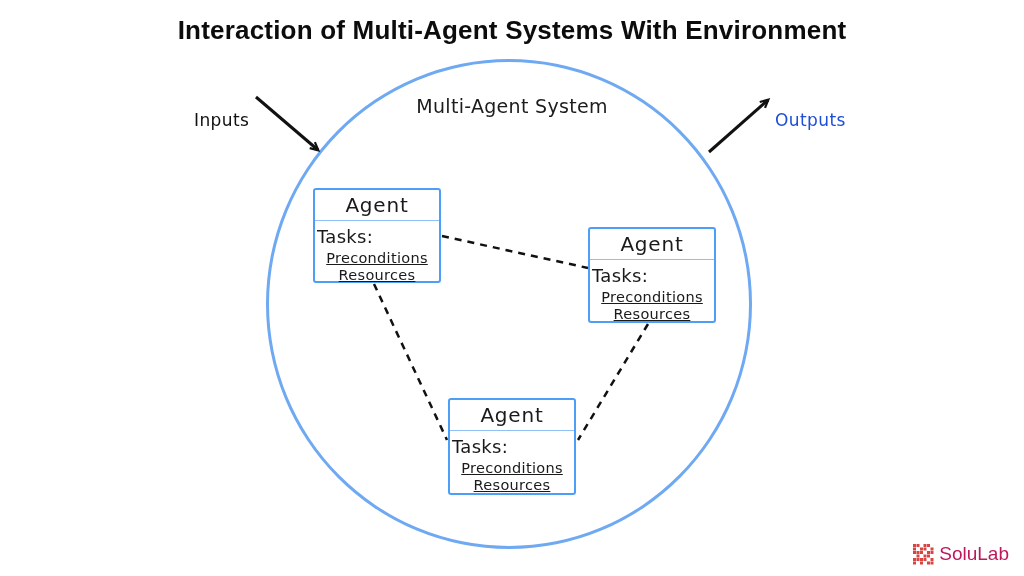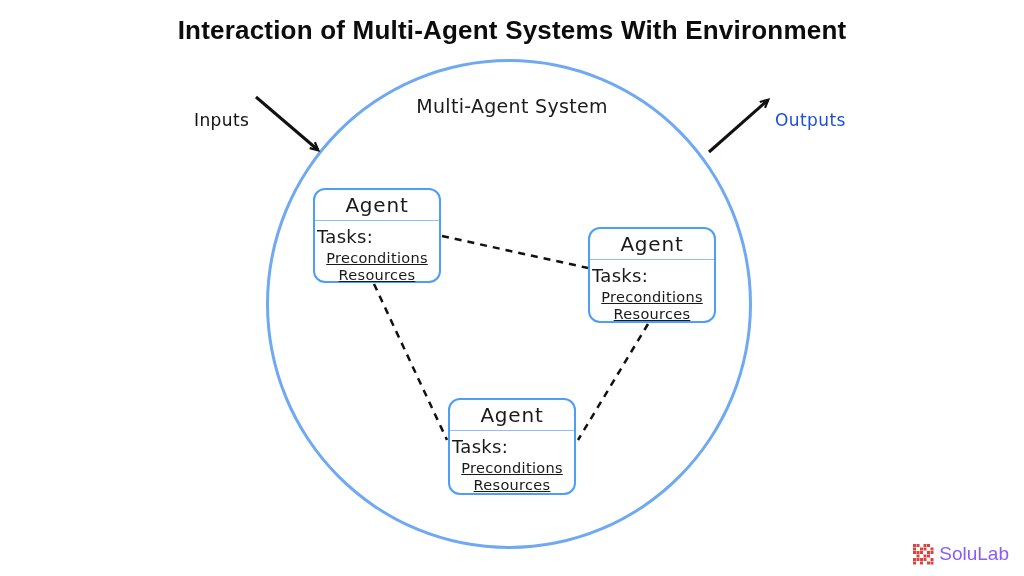--- a/index.html
+++ b/index.html
@@ -25,21 +25,21 @@
   }
   .system-label {
     position:absolute; top:95px; left:266px; width:492px;
     text-align:center; font-size:19px; color:#1c1c1c;
     letter-spacing:0.3px;
   }
   svg.overlay { position:absolute; left:0; top:0; pointer-events:none; }
 
   .agent-box {
     position:absolute; background:#ffffff;
-    border:2px solid #4D9EF6; border-radius:12px;
+    border:2px solid #4D9EF6; border-radius:3px;
     box-sizing:border-box;
   }
   #box1 { left:313px; top:188px; width:128px; height:95px; }
   #box2 { left:588px; top:227px; width:128px; height:96px; }
   #box3 { left:448px; top:398px; width:128px; height:97px; }
   .agent-head {
     font-size:20px; text-align:center; color:#1a1a1a;
     letter-spacing:0.8px;
     padding:3px 0 3px 0;
     border-bottom:1.5px solid #8FC0F8;
@@ -60,21 +60,21 @@
   .label-outputs {
     position:absolute; left:775px; top:110px;
     font-size:17px; color:#1d4ed8; letter-spacing:0.4px;
   }
   .logo {
     position:absolute; right:15px; bottom:11px;
     display:flex; align-items:center; gap:5px;
   }
   .logo-text {
     font-family:"Liberation Sans", sans-serif;
-    font-size:19px; color:#8b5cf6;
+    font-size:19px; color:#be185d;
   }
 </style>
 </head>
 <body>
 
 <div class="title">Interaction of Multi-Agent Systems With Environment</div>
 
 <div class="circle"></div>
 <div class="system-label">Multi-Agent System</div>
 

